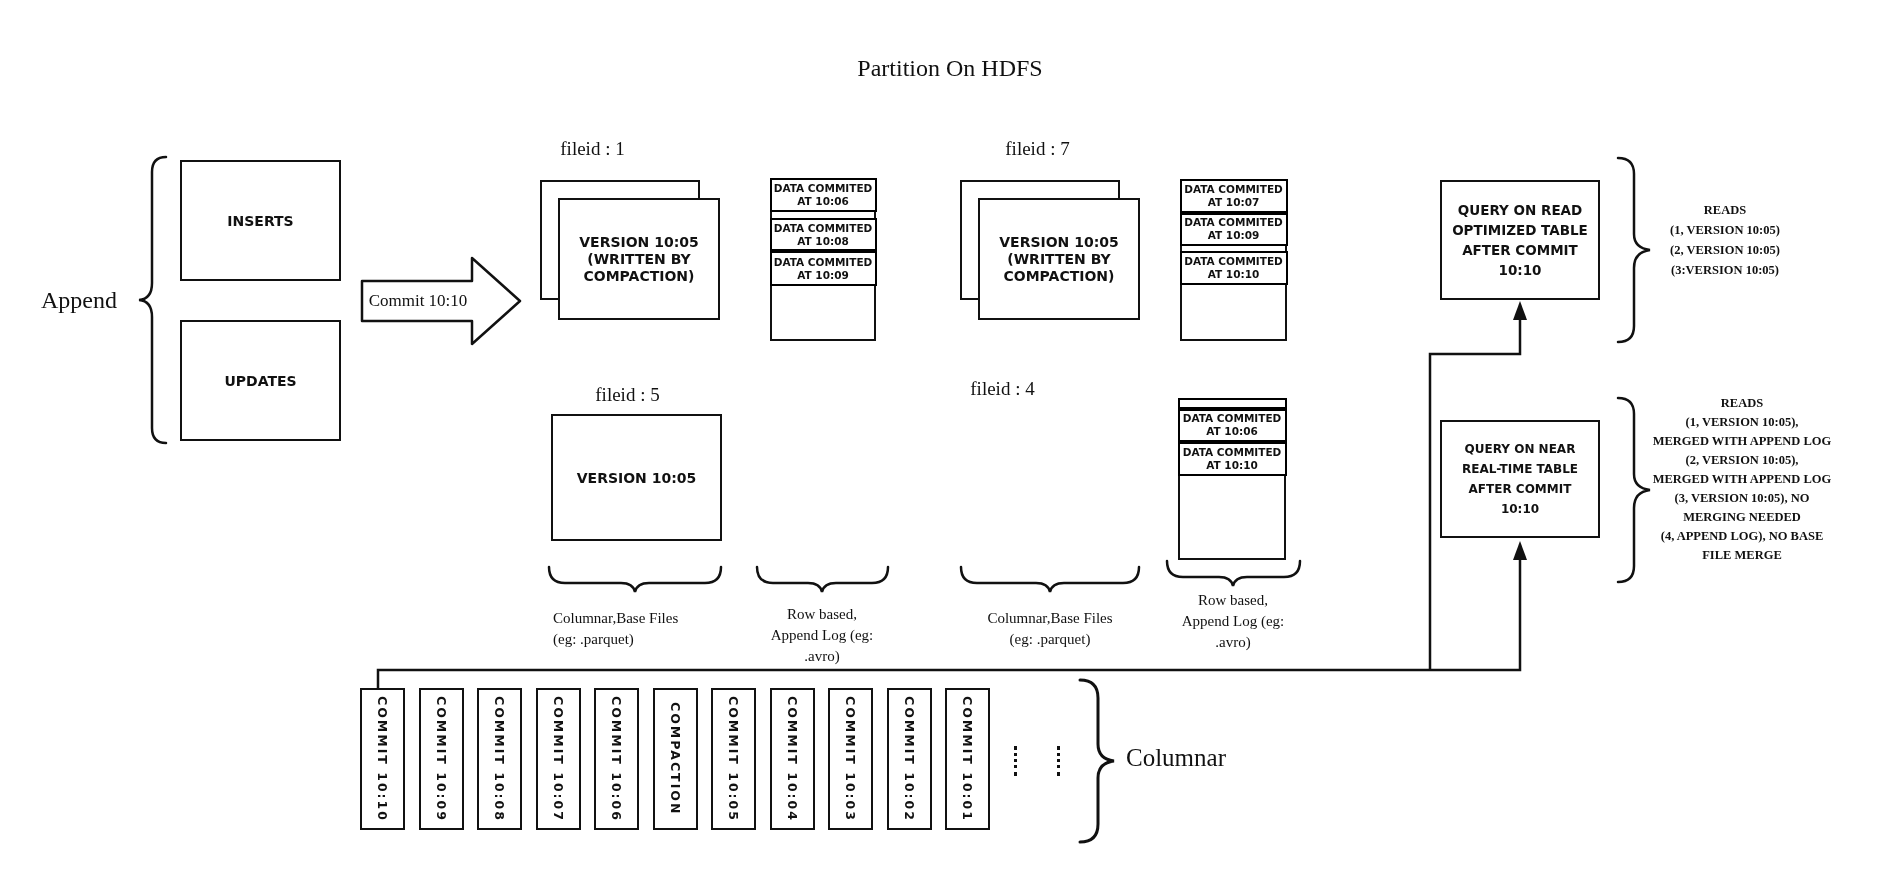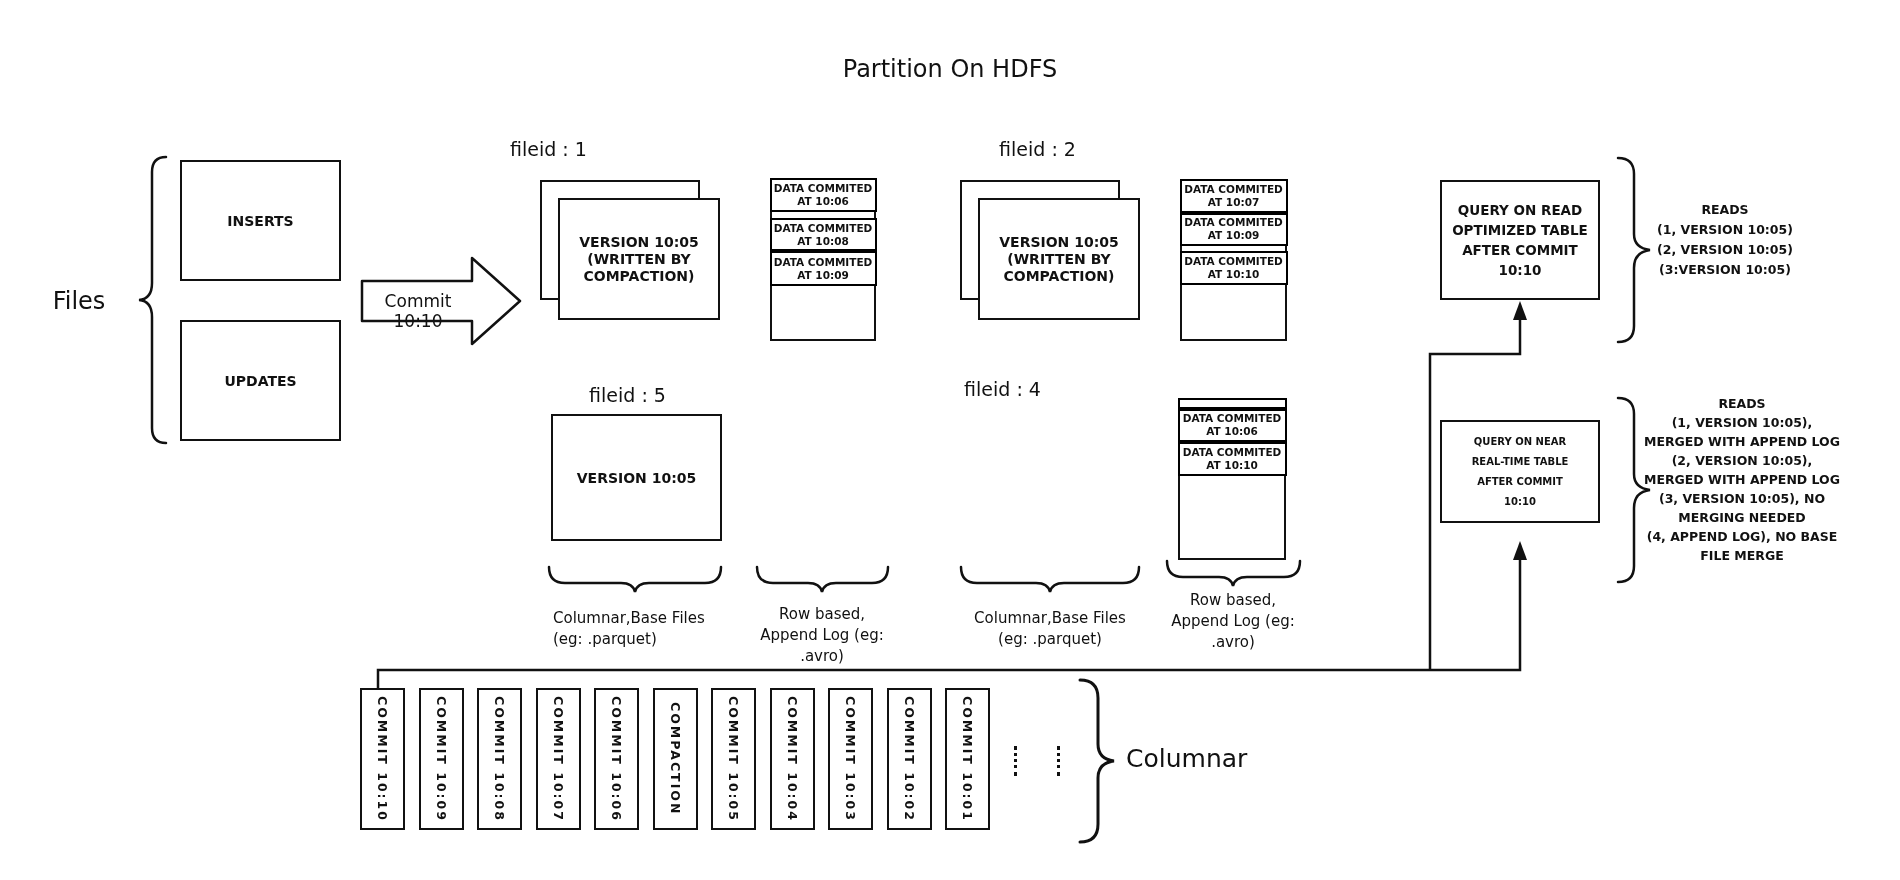--- a/index.html
+++ b/index.html
@@ -4,21 +4,21 @@
 <style>
   html,body { margin:0; padding:0; background:#ffffff; }
   #canvas {
     position:relative; width:1900px; height:880px; background:#ffffff;
     font-family:"DejaVu Sans", sans-serif; color:#111; overflow:hidden;
   }
   .box { position:absolute; border:2.5px solid #111; background:#fff; box-sizing:border-box; }
   .ctr { display:flex; align-items:center; justify-content:center; text-align:center; }
   .caps { font-weight:bold; white-space:pre-line; }
   .hand { font-weight:normal; }
-  .label { position:absolute; white-space:pre-line; }
+  .label { position:absolute; white-space:pre-line;font-family:Liberation Serif, serif; }
   .seg { position:absolute; left:-2.5px; right:-2.5px; border:2px solid #000000; background:#fff; box-sizing:border-box;
          display:flex; align-items:center; justify-content:center; text-align:center;
          font-weight:bold; font-size:10.5px; line-height:13px; white-space:pre-line; }
   .t-box { position:absolute; top:688px; width:45px; height:142px; border:2.5px solid #111; background:#fff;
            box-sizing:border-box; display:flex; align-items:center; justify-content:center; }
   .t-box span { writing-mode:vertical-rl; text-orientation:mixed; font-weight:bold; font-size:12.5px; letter-spacing:2px; white-space:nowrap; }
   .dots { position:absolute; top:746px; height:30px; width:0; border-left:3px dotted #111; }
   svg { position:absolute; left:0; top:0; pointer-events:none; }
 </style>
 </head>
@@ -43,47 +43,47 @@
     <path d="M 1080 680 Q 1098 680 1098 698 L 1098 744 Q 1098 759 1114 761 Q 1098 763 1098 778 L 1098 824 Q 1098 842 1080 842" fill="none" stroke="#111" stroke-width="3" stroke-linecap="round"></path>
 
     <path d="M 378 688 L 378 670 L 1520 670 L 1520 560" fill="none" stroke="#111" stroke-width="2.5"></path>
     <polygon points="1513,560 1527,560 1520,541" fill="#111"></polygon>
     <path d="M 1430 670 L 1430 354 L 1520 354 L 1520 320" fill="none" stroke="#111" stroke-width="2.5"></path>
     <polygon points="1513,320 1527,320 1520,301" fill="#111"></polygon>
   </svg>
 
   <div class="label hand" style="left:750px; top:55px; width:400px; text-align:center; font-size:24px;">Partition On HDFS</div>
 
-  <div class="label hand" style="left:24px; top:287px; width:110px; text-align:center; font-size:24px;">Files</div>
+  <div class="label hand" style="left:24px; top:287px; width:110px; text-align:center; font-size:24px;">Append</div>
   <div class="box ctr caps" style="left:180px; top:320px; width:161px; height:121px; font-size:14px;">
     <span>UPDATES</span>
   </div>
   <div class="box ctr caps" style="left:180px; top:160px; width:161px; height:121px; font-size:14px;">
     <span>INSERTS</span>
   </div>
   <div class="label hand" style="left:362px; top:291px; width:112px; text-align:center; font-size:17px;">Commit 10:10</div>
 
-  <div class="label hand" style="left:510px; top:138px; width:165px; font-size:19px;">fileid : 1</div>
+  <div class="label hand" style="left:510px; top:138px; width:165px; text-align:center; font-size:19px;">fileid : 1</div>
   <div class="box" style="left:540px; top:180px; width:160px; height:120px;"></div>
   <div class="box ctr caps" style="left:558px; top:198px; width:162px; height:122px; font-size:14px; line-height:17px;">
     <span style="white-space:pre-line;">VERSION 10:05
 (WRITTEN BY
 COMPACTION)</span>
   </div>
 
   <div class="box" style="left:770px; top:178px; width:106px; height:163px;">
     <div class="seg" style="top:-2.5px; height:34px;">DATA COMMITED
 AT 10:06</div>
     <div class="seg" style="top:38px; height:33px;">DATA COMMITED
 AT 10:08</div>
     <div class="seg" style="top:71px; height:35px;">DATA COMMITED
 AT 10:09</div>
   </div>
 
-  <div class="label hand" style="left:955px; top:138px; width:165px; text-align:center; font-size:19px;">fileid : 2</div>
+  <div class="label hand" style="left:955px; top:138px; width:165px; text-align:center; font-size:19px;">fileid : 7</div>
   <div class="box" style="left:960px; top:180px; width:160px; height:120px;"></div>
   <div class="box ctr caps" style="left:978px; top:198px; width:162px; height:122px; font-size:14px; line-height:17px;">
     <span style="white-space:pre-line;">VERSION 10:05
 (WRITTEN BY
 COMPACTION)</span>
   </div>
 
   <div class="box" style="left:1180px; top:179px; width:107px; height:162px;">
     <div class="seg" style="top:-2.5px; height:34px;">DATA COMMITED
 AT 10:07</div>
@@ -122,21 +122,21 @@
     <span style="white-space:pre-line;">QUERY ON READ
 OPTIMIZED TABLE
 AFTER COMMIT
 10:10</span>
   </div>
   <div class="label caps" style="left:1640px; top:200px; width:170px; text-align:center; font-size:12.5px; line-height:20px;">READS
 (1, VERSION 10:05)
 (2, VERSION 10:05)
 (3:VERSION 10:05)</div>
 
-  <div class="box ctr caps" style="left:1440px; top:420px; width:160px; height:103px; font-size:10px; line-height:20px;">
+  <div class="box ctr caps" style="left:1440px; top:420px; width:160px; height:118px; font-size:12px; line-height:20px;">
     <span style="white-space:pre-line;">QUERY ON NEAR
 REAL-TIME TABLE
 AFTER COMMIT
 10:10</span>
   </div>
   <div class="label caps" style="left:1642px; top:394px; width:200px; text-align:center; font-size:12.5px; line-height:19px;">READS
 (1, VERSION 10:05),
 MERGED WITH APPEND LOG
 (2, VERSION 10:05),
 MERGED WITH APPEND LOG

